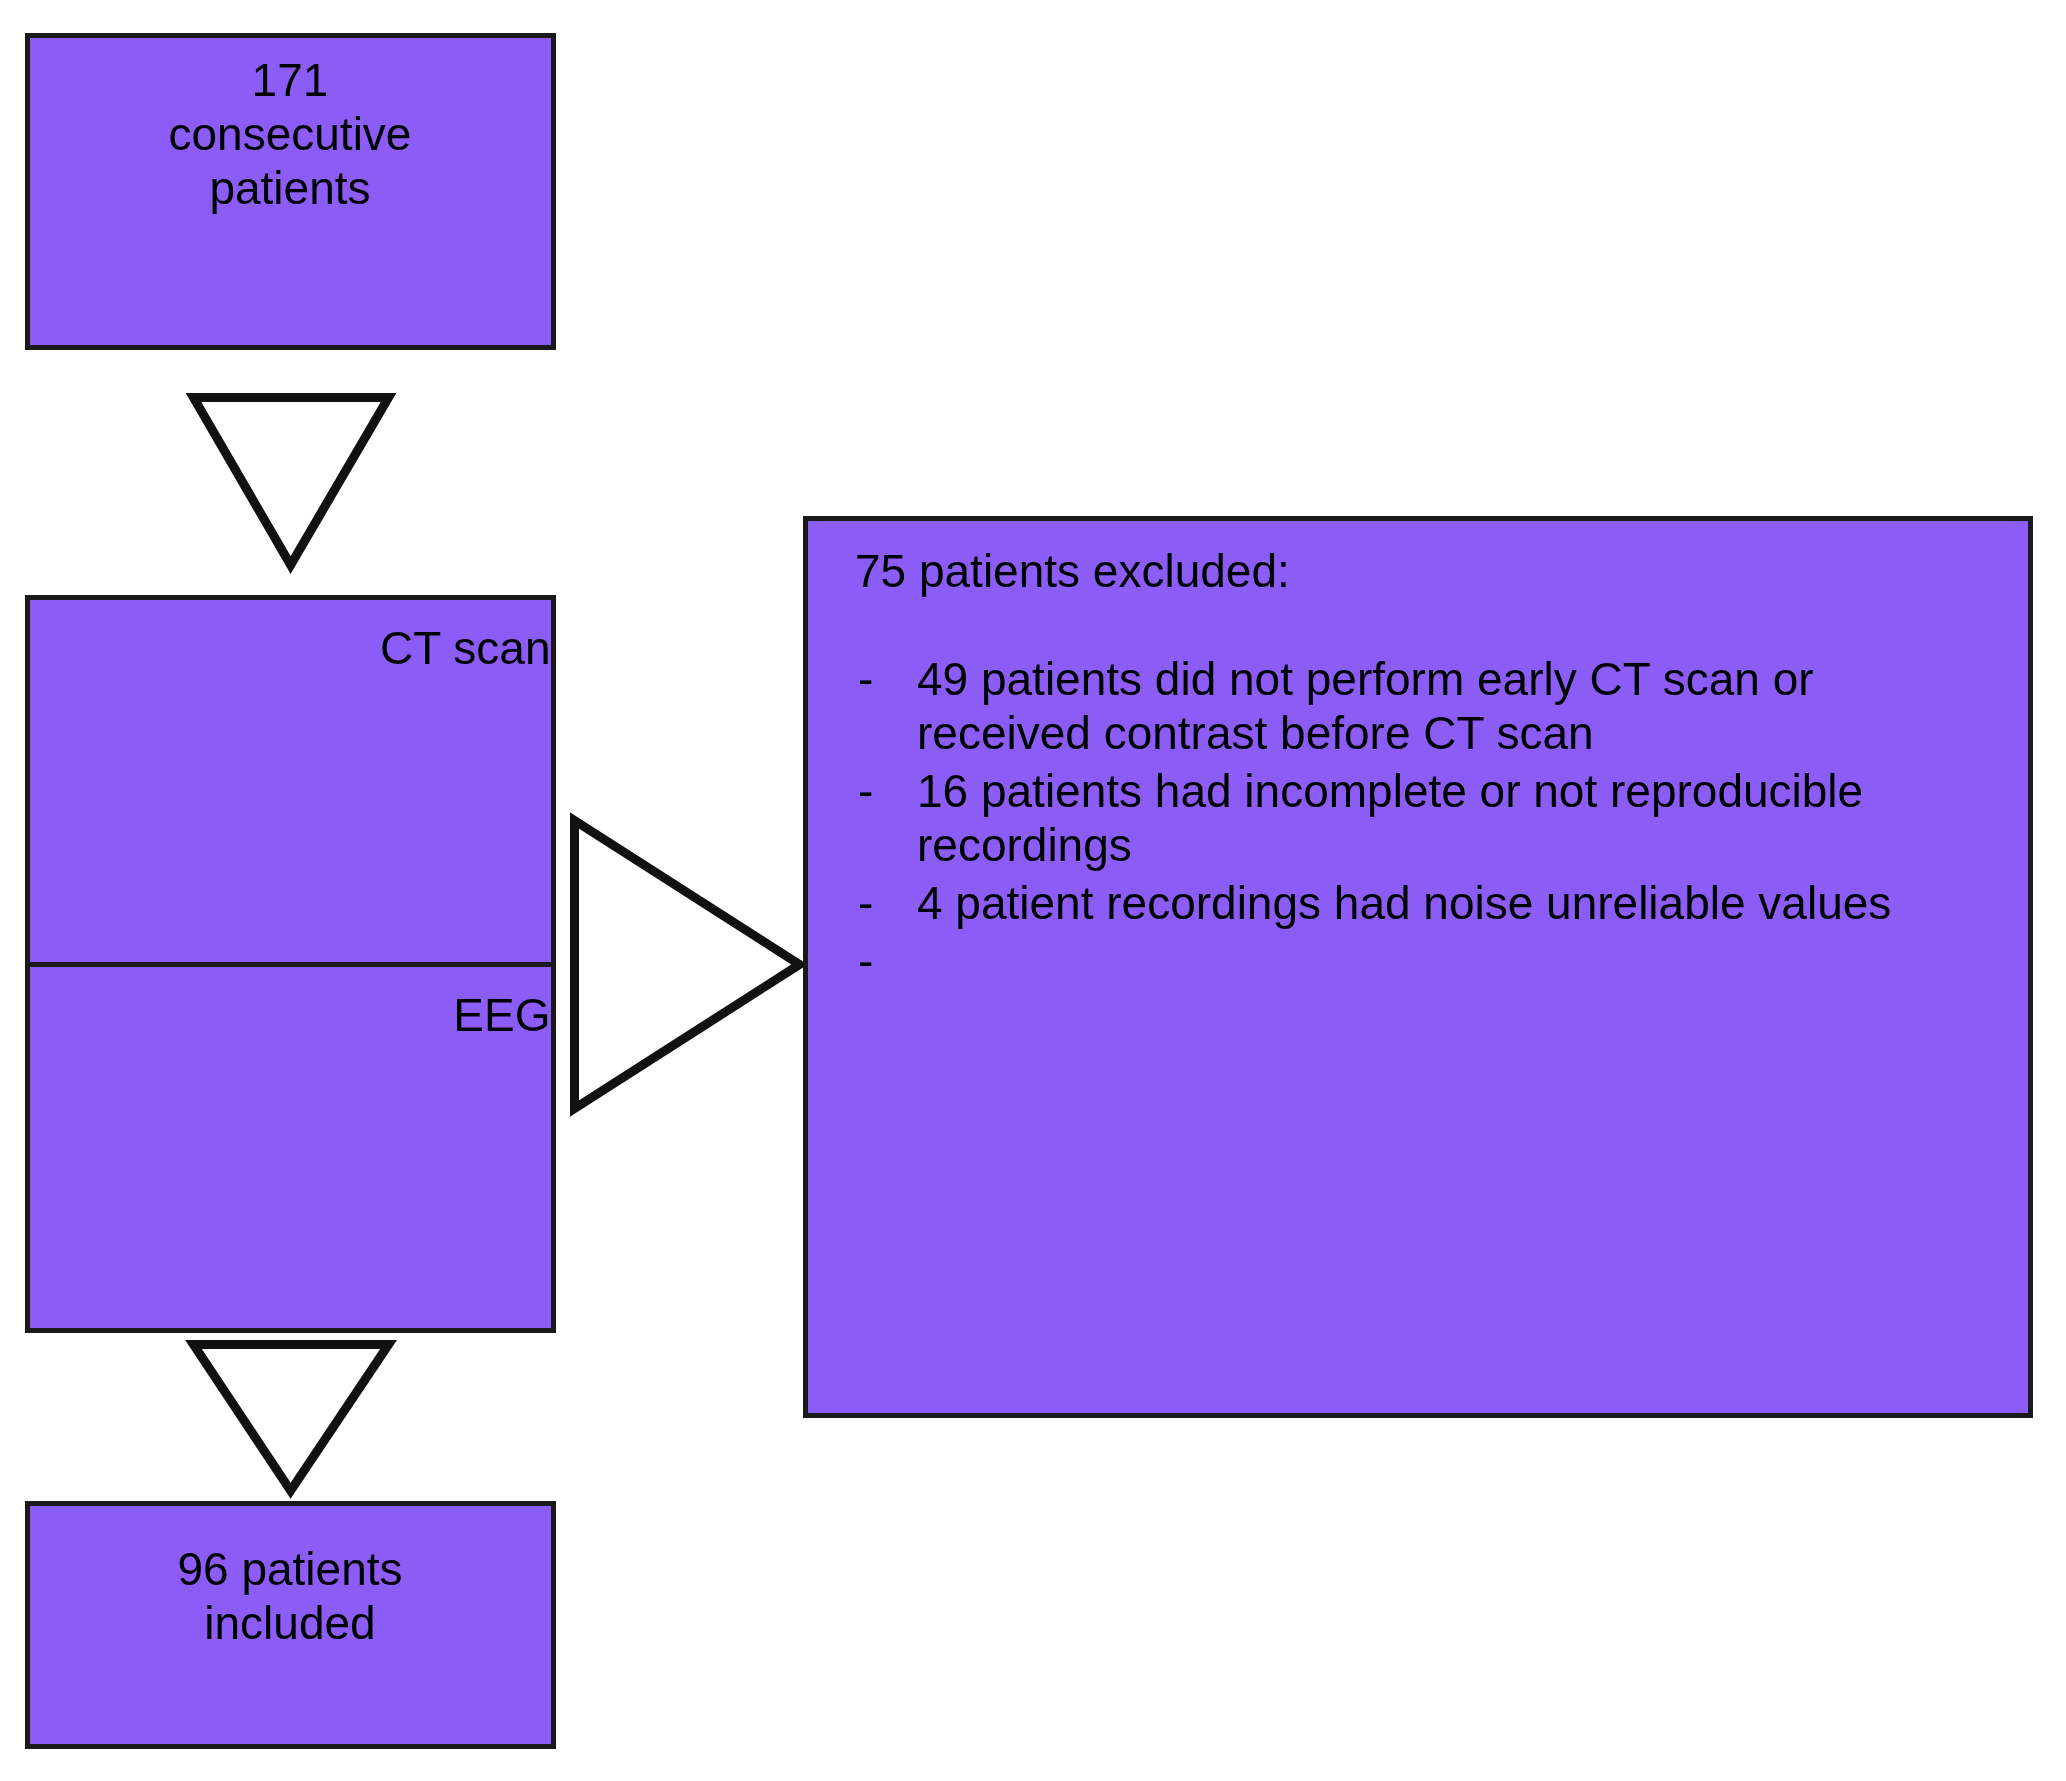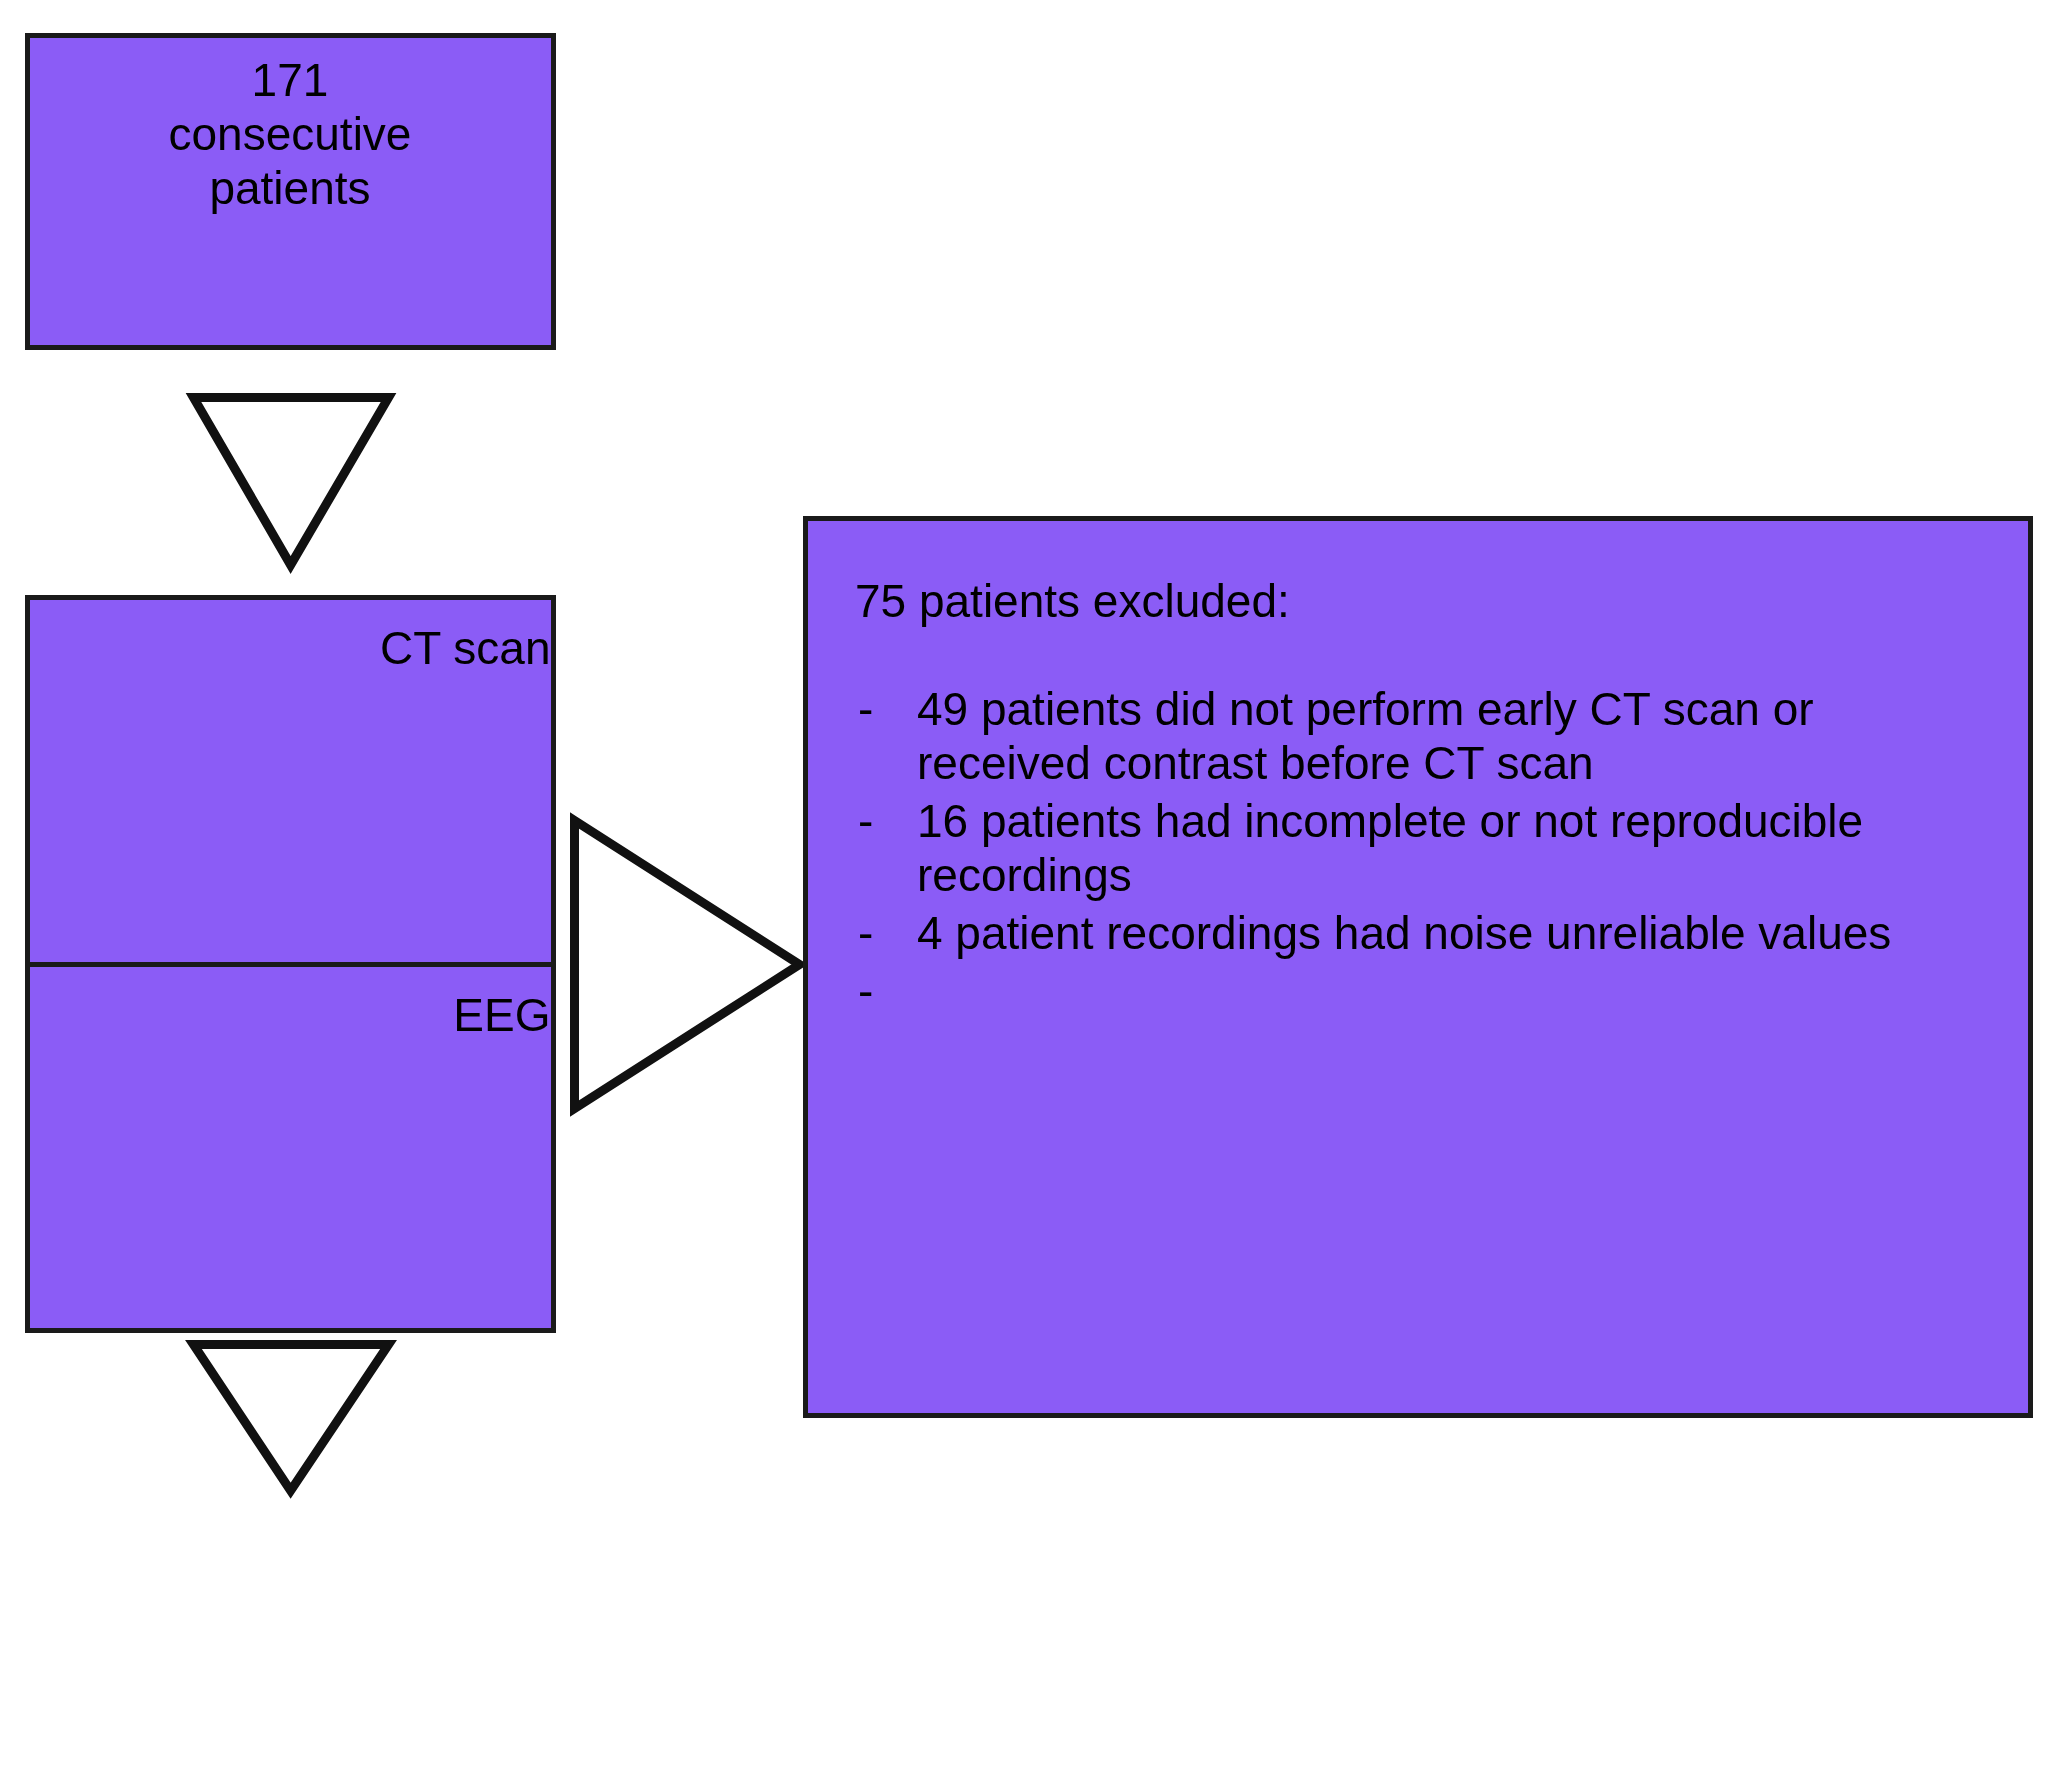--- a/index.html
+++ b/index.html
@@ -88,21 +88,21 @@
     margin-top: 37px;
     font-weight: 400;
   }
 
   
   #box-exclusions {
     left: 803px;
     top: 516px;
     width: 1230px;
     height: 902px;
-    padding: 54px 45px 0 47px;
+    padding: 24px 45px 0 47px;
     display: block;
   }
   #exclusion-heading {
     font-size: 46px;
     line-height: 1.15;
     margin: 0 0 55px 0;
     color: #000000;
   }
   #exclusion-list {
     list-style: none;
@@ -166,20 +166,24 @@
   </div>
 
   <svg class="arrow" id="arrow-right" viewBox="0 0 315 400">
     <polygon points="6,6 309,200 6,394"></polygon>
   </svg>
 
   <svg class="arrow" id="arrow-down-2" viewBox="0 0 275 210">
     <polygon points="6,6 269,6 137,203"></polygon>
   </svg>
 
+  <div class="flow-box" id="box-included">
+    <div class="box-text">96 patients
+included</div>
+  </div>
 
   <div class="flow-box" id="box-exclusions">
     <div id="exclusion-heading">75 patients excluded:</div>
     <ul id="exclusion-list">
       <li>
         <span class="dash">-</span>
         <span>49 patients did not perform early CT scan or received contrast before CT scan</span>
       </li>
       <li>
         <span class="dash">-</span>

